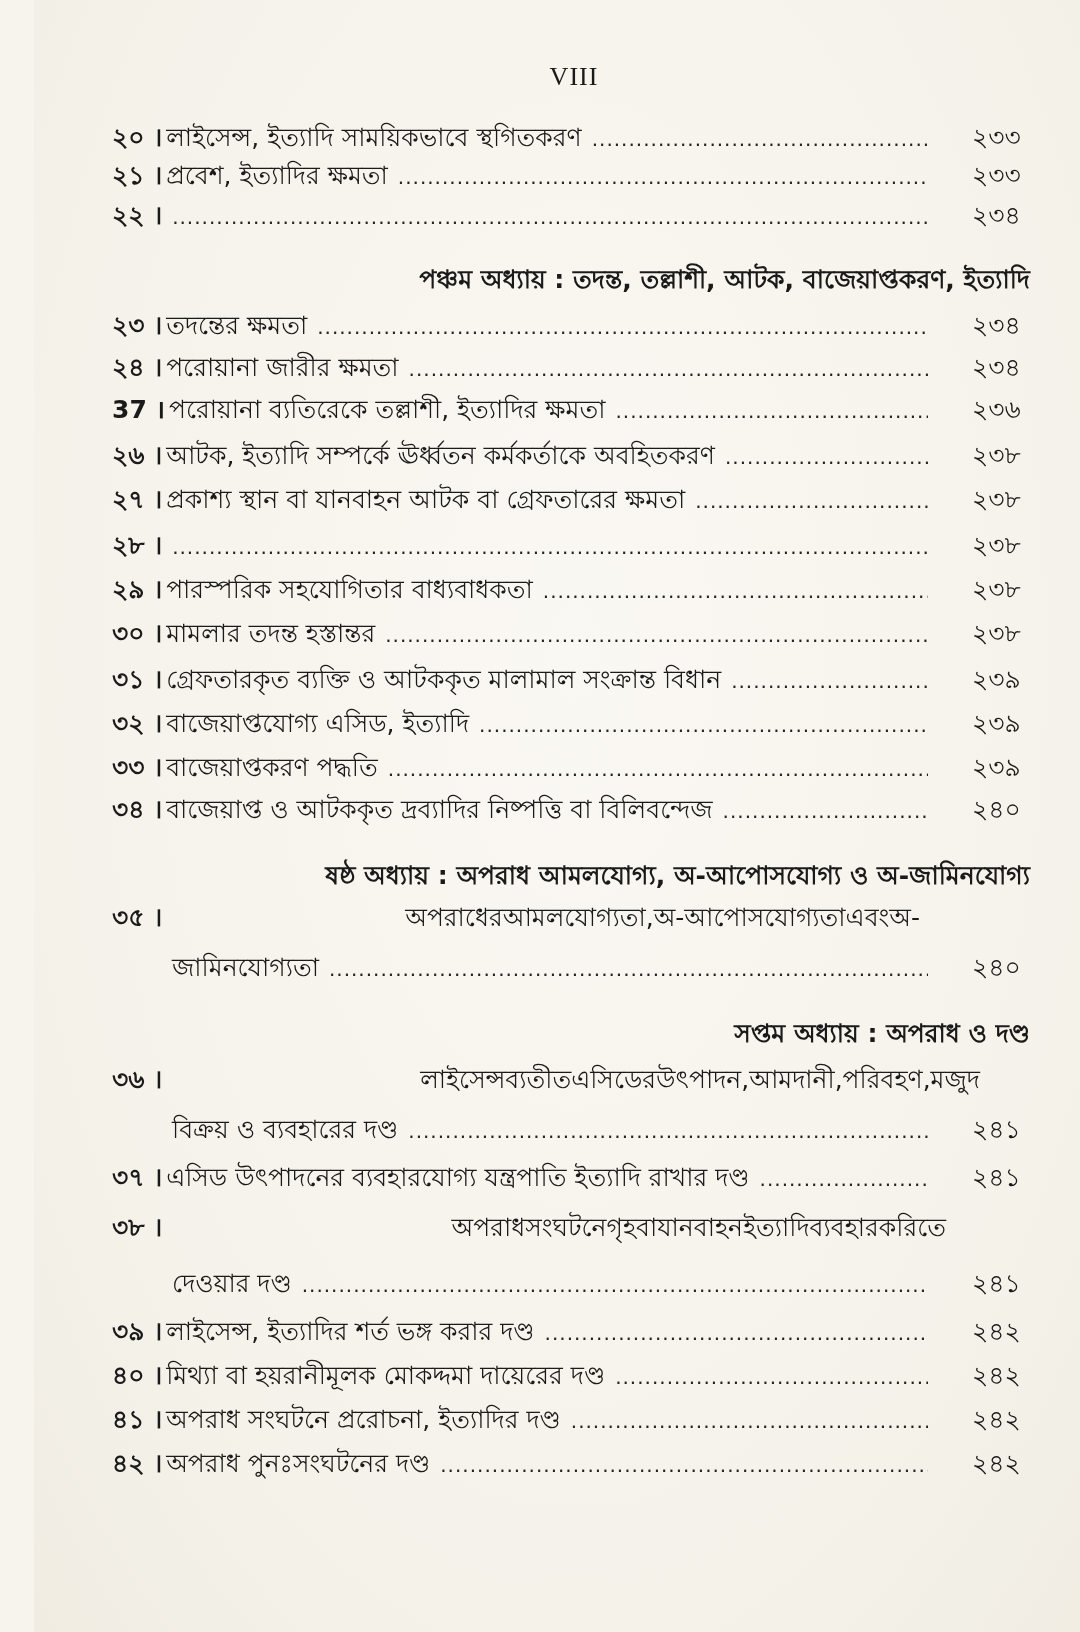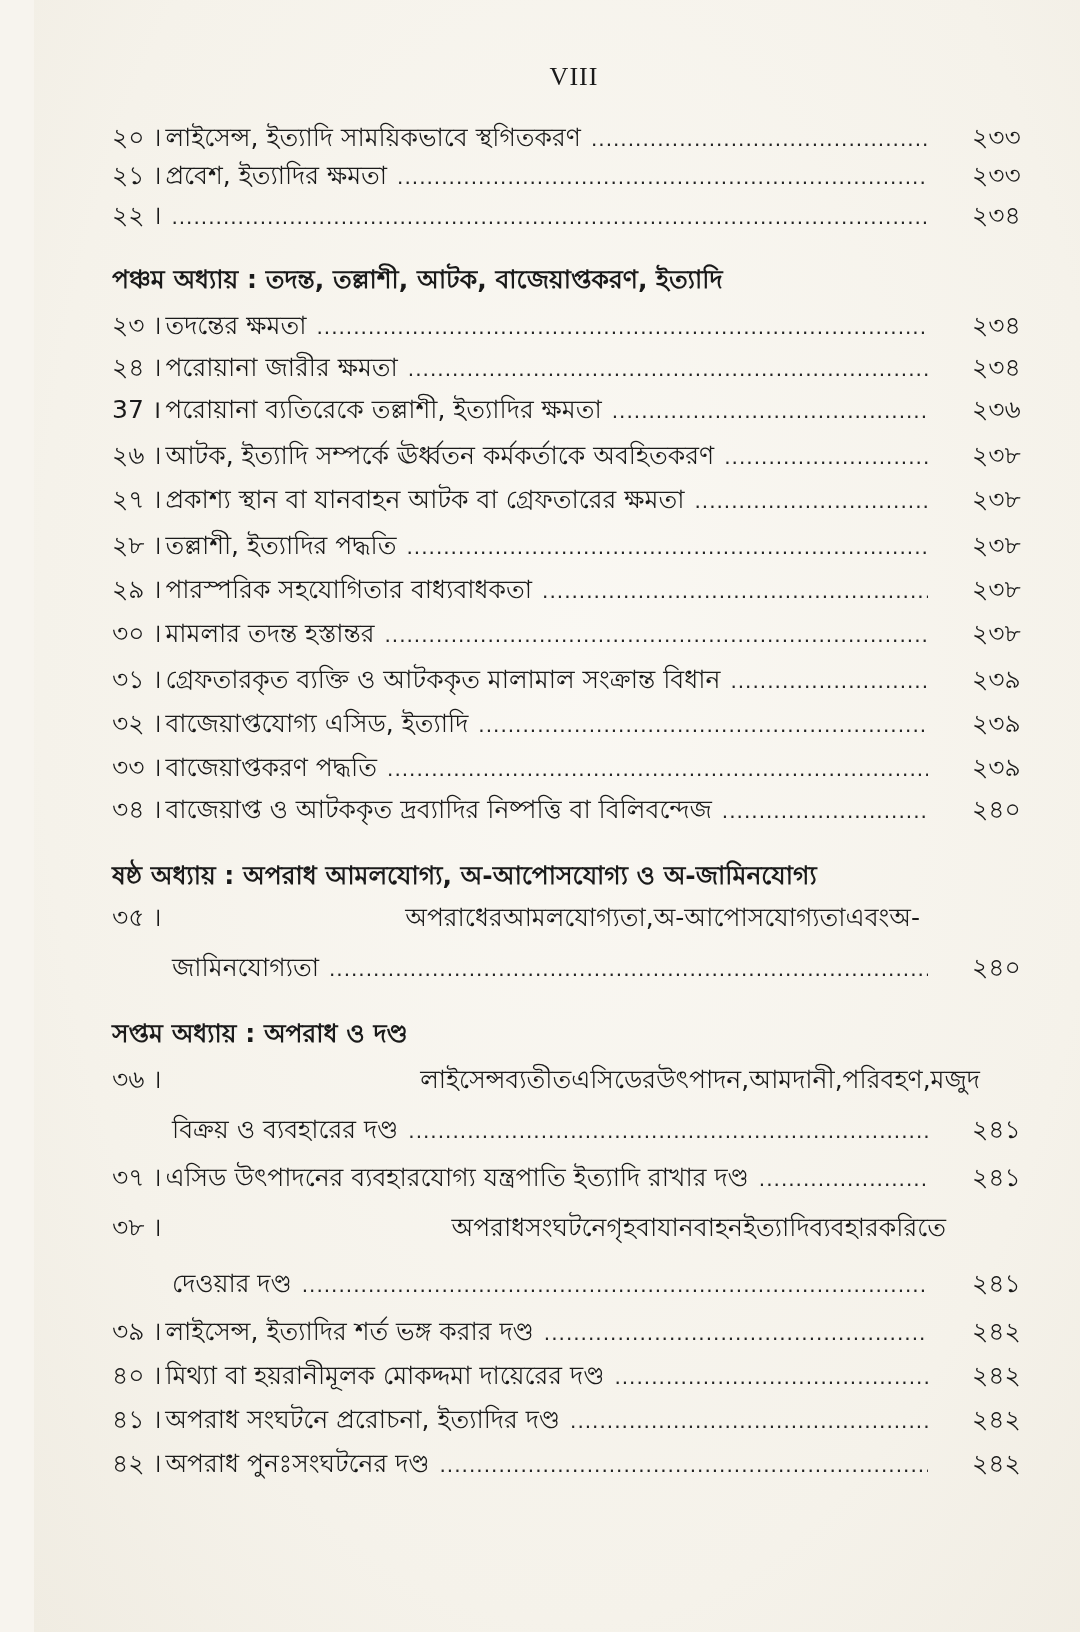--- a/index.html
+++ b/index.html
@@ -45,20 +45,21 @@
       width: 918px;
       height: 40px;
       display: flex;
       align-items: baseline;
       font-size: 25px;
       line-height: 40px;
       white-space: nowrap;
     }
     .row .num {
       flex: 0 0 auto;
+      font-weight: bold;
     }
     .row .title {
       flex: 0 0 auto;
       padding-left: 4px;
     }
     .row .leader {
       flex: 1 1 auto;
       overflow: hidden;
       margin: 0 10px 0 10px;
       color: #222;
@@ -83,21 +84,21 @@
     .row.split .title {
       flex: 1 1 auto;
       display: flex;
       justify-content: flex-end;
       padding-right: 110px;
     }
     .chapter {
       position: absolute;
       left: 0;
       width: 918px;
-      text-align: left;
+      text-align: right;
       font-size: 25px;
       font-weight: bold;
       line-height: 40px;
       white-space: nowrap;
     }
   </style>
 </head>
 <body>
 
 <div class="page">
@@ -158,21 +159,20 @@
 
     <div class="row" style="top:362px">
       <span class="num">২৭ ।</span>
       <span class="title">প্রকাশ্য স্থান বা যানবাহন আটক বা গ্রেফতারের ক্ষমতা</span>
       <span class="leader"></span>
       <span class="page">২৩৮</span>
     </div>
 
     <div class="row" style="top:408px">
       <span class="num">২৮ ।</span>
-      <span class="title">তল্লাশী, ইত্যাদির পদ্ধতি</span>
       <span class="leader"></span>
       <span class="page">২৩৮</span>
     </div>
 
     <div class="row" style="top:452px">
       <span class="num">২৯ ।</span>
       <span class="title">পারস্পরিক সহযোগিতার বাধ্যবাধকতা</span>
       <span class="leader"></span>
       <span class="page">২৩৮</span>
     </div>

